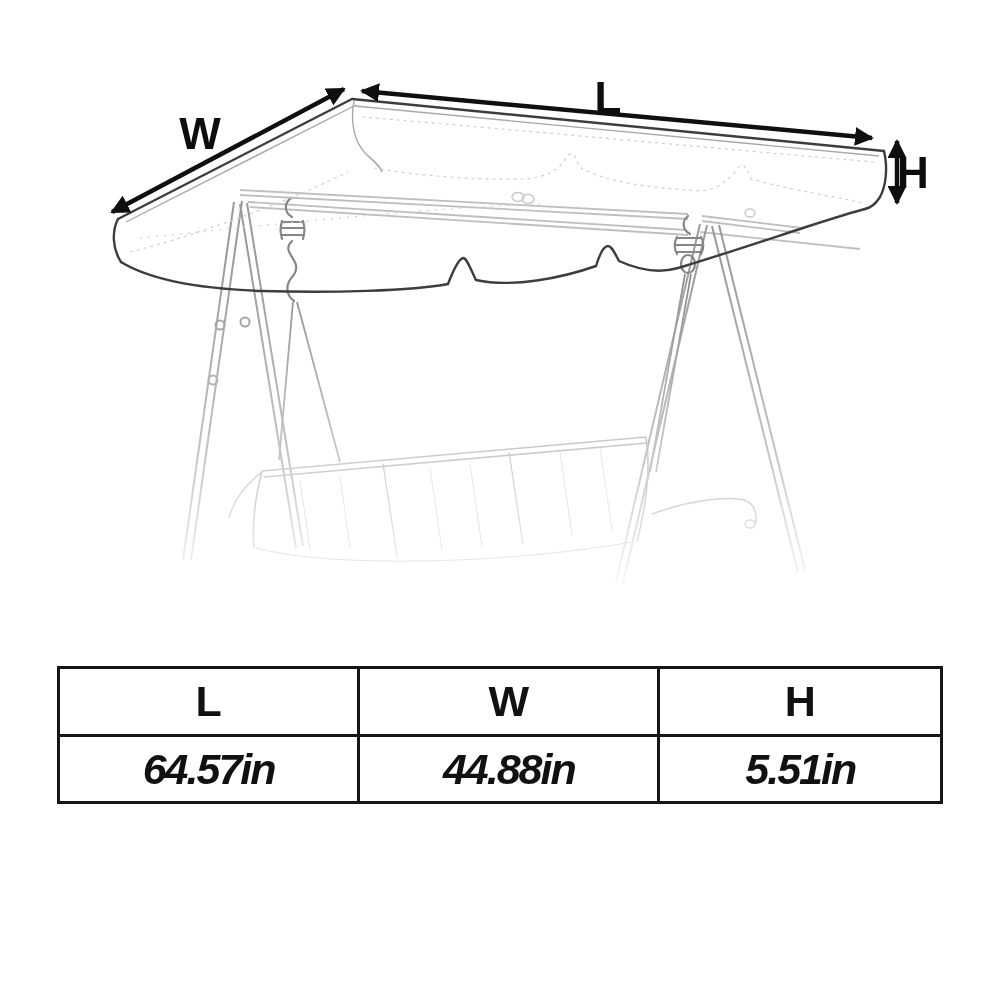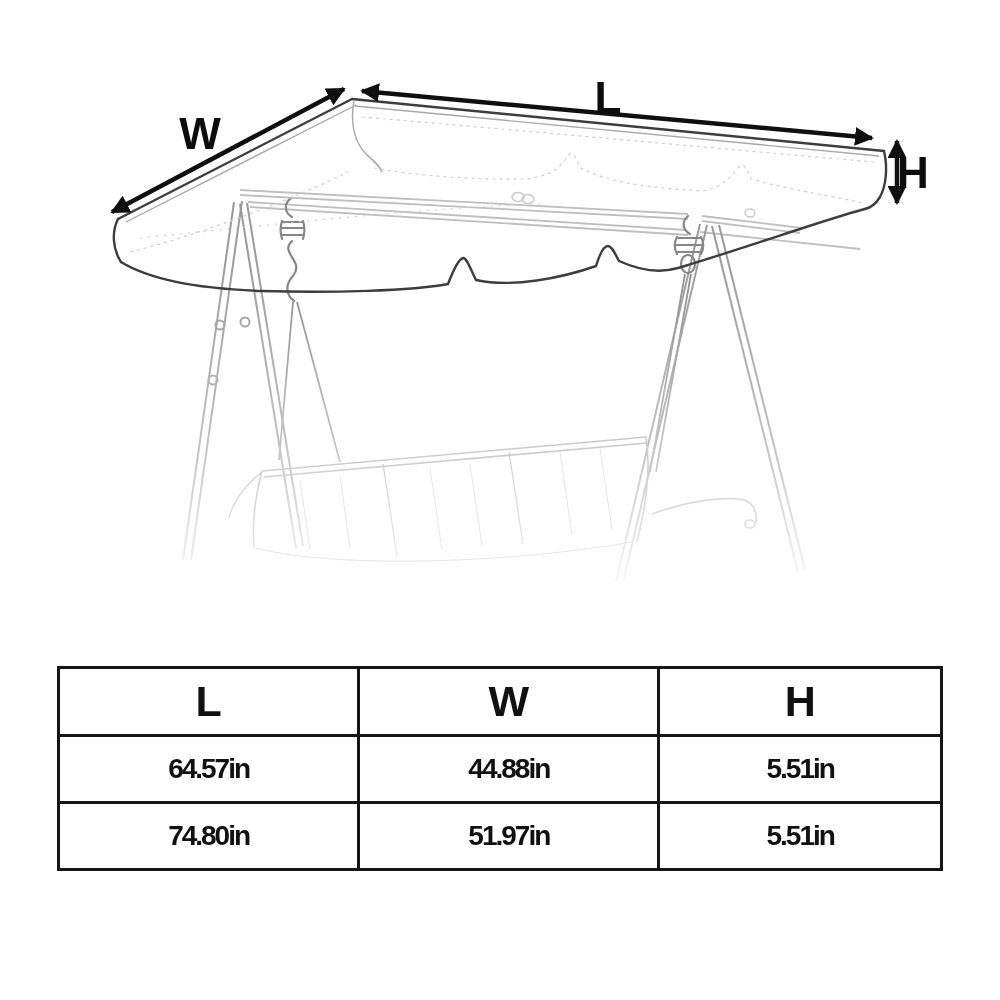--- a/index.html
+++ b/index.html
@@ -47,22 +47,23 @@
     font-weight: bold;
     color: #111111;
     padding: 0;
   }
   table.dims th {
     height: 65px;
     font-size: 43px;
   }
   table.dims td {
     height: 64px;
-    font-size: 28px;
+    font-size: 43px;
     letter-spacing: -2px;
+    font-style: italic;
   }
 </style>
 </head>
 <body>
 
 <div class="stage">
 
   <svg class="sketch" viewBox="0 0 1000 660" aria-hidden="true">
     <defs>
       <marker id="ah" viewBox="0 0 10 10" refX="9" refY="5" markerWidth="4.2" markerHeight="4.2" orient="auto-start-reverse">
@@ -195,20 +196,15 @@
         <th>W</th>
         <th>H</th>
       </tr>
     </thead>
     <tbody>
       <tr>
         <td>64.57in</td>
         <td>44.88in</td>
         <td>5.51in</td>
       </tr>
-      <tr>
-        <td>74.80in</td>
-        <td>51.97in</td>
-        <td>5.51in</td>
-      </tr>
     </tbody>
   </table>
 </div>
 
 </body></html>

